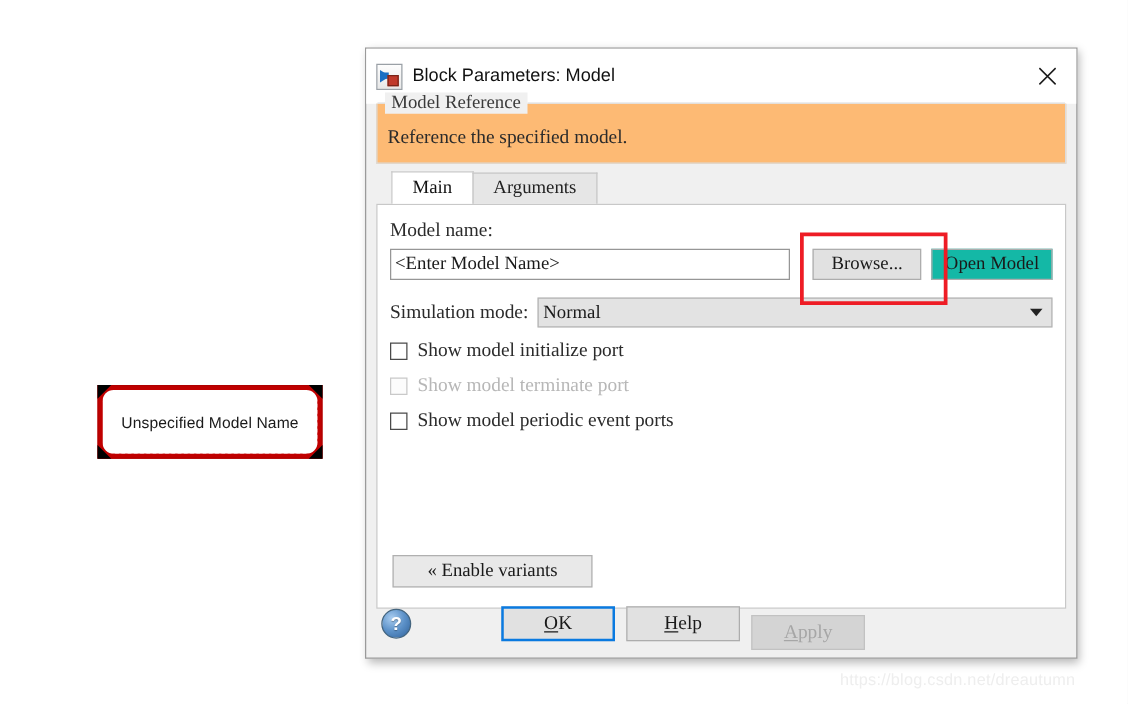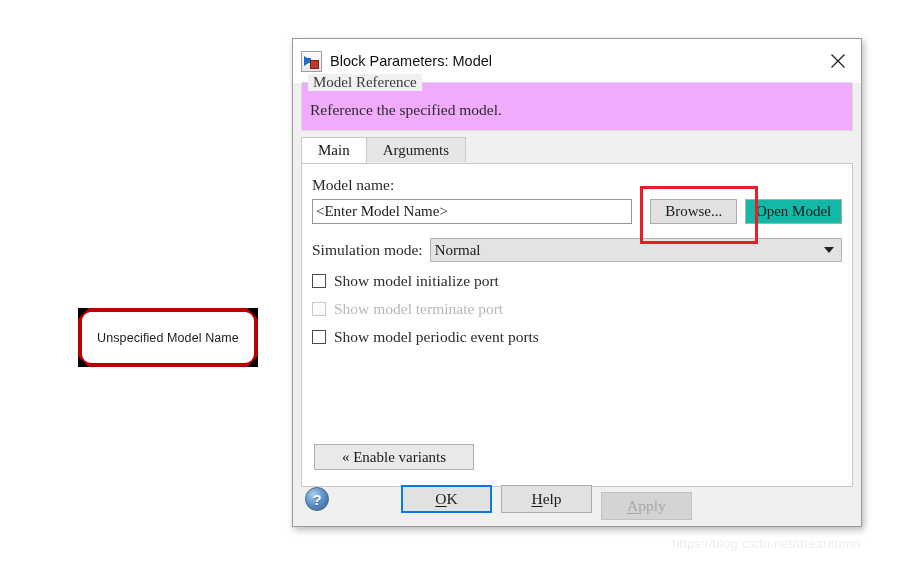--- a/index.html
+++ b/index.html
@@ -132,21 +132,21 @@
     display: flex;
     align-items: center;
     justify-content: center;
     cursor: pointer;
   }
   .close-btn svg { display:block; }
 
   
   .group-area {
     margin: 0 8px;
-    background: #f0abfc;
+    background: #fdba74;
     border: 1px solid #dcdcdc;
     border-top: none;
     box-sizing: border-box;
     height: 48px;
     position: relative;
   }
   .group-legend-row {
     position: absolute;
     left: 0; right: 0; top: -1px;
     height: 1px;
@@ -166,23 +166,23 @@
   .group-desc {
     position: absolute;
     left: 8px; top: 18px;
     font-size: 15.5px;
     color: #2b2b2b;
     white-space: nowrap;
   }
 
   
   .tabs-row {
-    margin: 6px 8px 0 8px;
-    display: flex;
-    align-items: flex-start;
+    margin: 6px 8px 0 20px;
+    display: flex;
+    align-items: center;
     height: 26px;
     position: relative;
     z-index: 3;
   }
   .tab {
     height: 25px;
     padding: 0 16px;
     display: flex;
     align-items: center;
     font-size: 15px;

